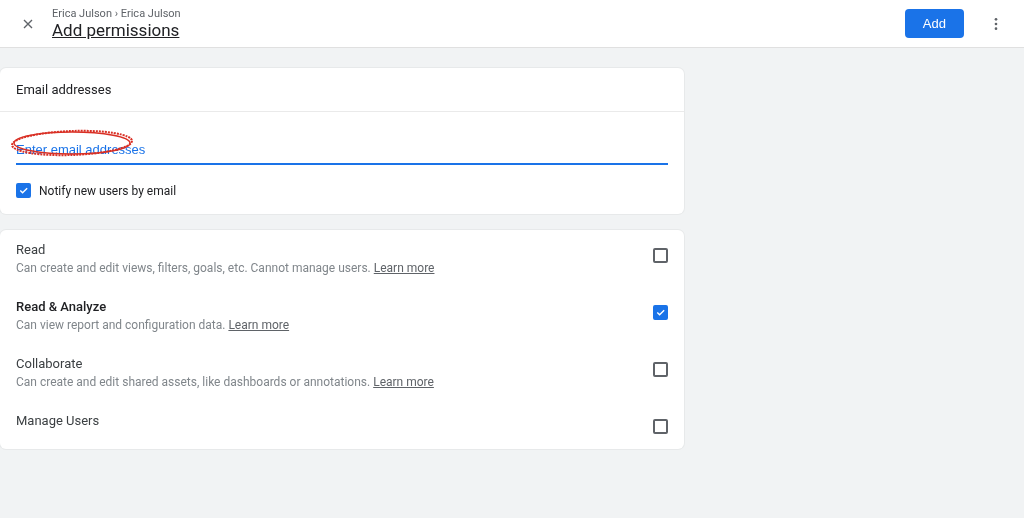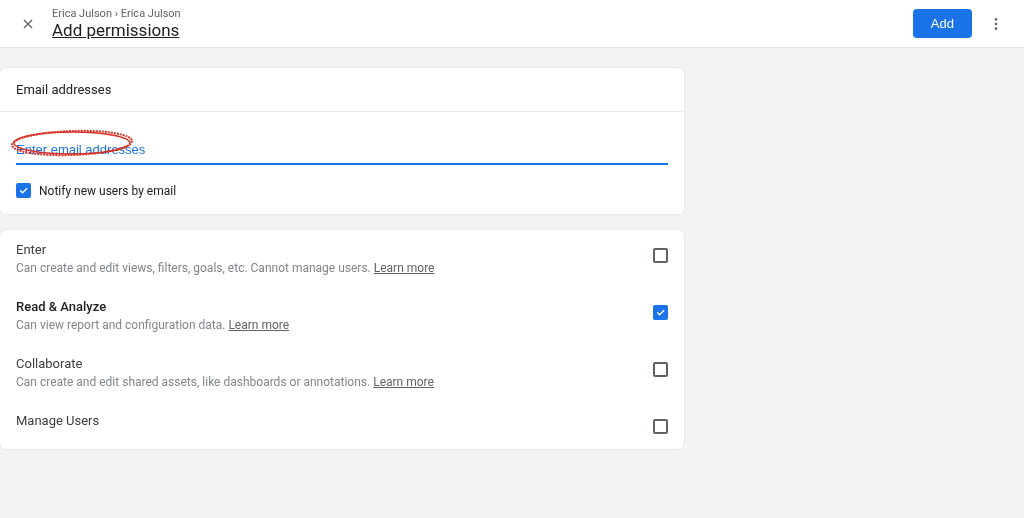--- a/index.html
+++ b/index.html
@@ -31,21 +31,21 @@
   .breadcrumb { font-size: 11px; color: #5f6368; line-height: 1.2; }
   .page-title { font-size: 17px; color: #202124; line-height: 1.2; text-decoration: underline; }
   .add-btn {
     background: #1a73e8;
     color: #fff;
     border: none;
     border-radius: 4px;
     padding: 7px 18px;
     font-size: 13px;
     cursor: pointer;
-    margin-right: 8px;
+    margin-right: 16px;
   }
   .more-btn {
     width: 32px; height: 32px;
     display: flex; align-items: center; justify-content: center;
     color: #5f6368; cursor: pointer; border-radius: 50%;
   }
   .content {
     display: flex;
     flex-direction: column;
     align-items: flex-start;
@@ -160,21 +160,21 @@
         <span>Notify new users by email</span>
       </label>
     </div>
   </div>
 
   <div class="card">
     <div class="perm-list">
 
     <div class="perm-item">
           <div class="perm-text">
-            <div class="perm-title">Enter</div>
+            <div class="perm-title">Read</div>
             <div class="perm-desc"><span>Can create and edit views, filters, goals, etc. Cannot manage users. </span><span class="learn-more">Learn more</span></div>
           </div>
           <div class="perm-chk-wrap"><span class="chk"></span></div>
         </div>
         <div class="perm-item">
           <div class="perm-text">
             <div class="perm-title strong">Read &amp; Analyze</div>
             <div class="perm-desc"><span>Can view report and configuration data. </span><span class="learn-more">Learn more</span></div>
           </div>
           <div class="perm-chk-wrap"><span class="chk checked">

